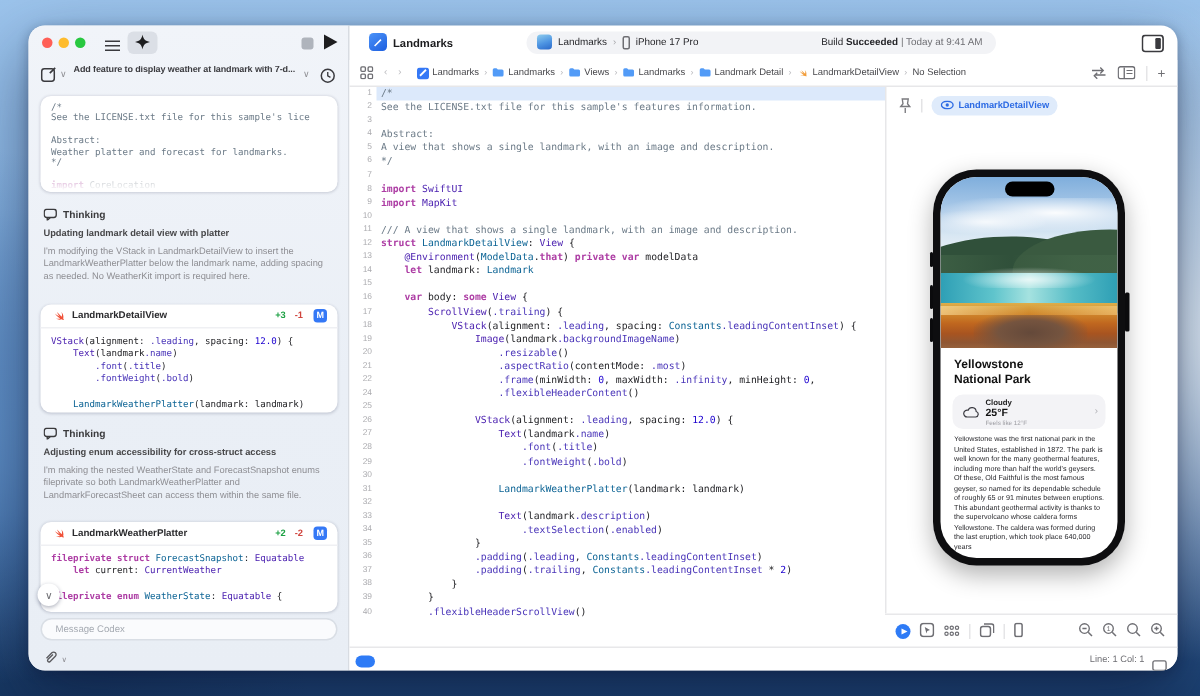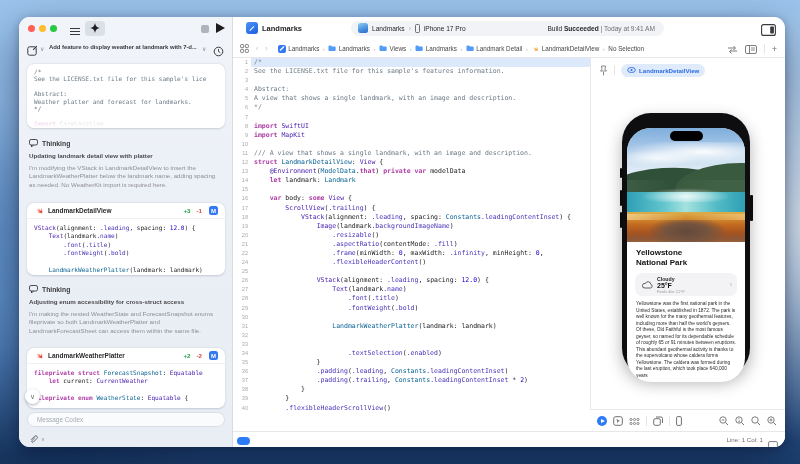--- a/index.html
+++ b/index.html
@@ -81,21 +81,21 @@
 .ln{position:absolute;left:0;top:0;width:15px;text-align:right;font-size:5.6px;line-height:9.3px;color:#ABABAF}
 .cd{position:absolute;left:21px;top:0;font-size:6.5px;line-height:9.1px;white-space:pre;font-family:"DejaVu Sans Mono",monospace;color:#1D1D21}
 
 .preview{position:absolute;left:571px;top:41px;width:195px;height:351px;background:#fff;border-left:1px solid #E7E7E9}
 .pv-head{position:absolute;left:0;top:0;width:195px;height:24px;display:flex;align-items:center}
 .pin{margin-left:8px;display:flex}
 .pv-div{width:1px;height:9px;background:#E3E3E5;margin-left:6px}
 .pv-pill{margin-left:6px;height:13px;border-radius:7px;background:#DFEBFB;display:flex;align-items:center;padding:0 6px;gap:3px}
 .pv-pill span{font-size:6.2px;font-weight:600;color:#2D6BE4}
 .phone{position:absolute;left:603px;top:96px;width:128px;height:264px;border-radius:29px;background:#0E0E10;box-shadow:0 6px 16px rgba(0,0,0,.3)}
-.screen{position:absolute;left:5px;top:15px;width:118px;height:254px;border-radius:24px;background:#fff;overflow:hidden}
+.screen{position:absolute;left:5px;top:5px;width:118px;height:254px;border-radius:24px;background:#fff;overflow:hidden}
 .island{position:absolute;left:42.5px;top:3px;width:33px;height:9.5px;border-radius:5px;background:#000;z-index:4}
 .nub{position:absolute;background:#0B0B0D;width:2.5px;border-radius:1px}
 .pimg{position:absolute;left:0;top:0;width:118px;height:114px;overflow:hidden;background:linear-gradient(180deg,#7FAEDC 0%,#A8C8E8 18%,#D8E7F3 34%,#E8F0F6 44%)}
 .cloud{position:absolute;left:0px;top:14px;width:118px;height:22px;background:radial-gradient(ellipse at 65% 45%,rgba(255,255,255,.95),rgba(255,255,255,0) 75%)}
 .cloud2{position:absolute;left:-10px;top:22px;width:80px;height:16px;background:radial-gradient(ellipse at 50% 50%,rgba(255,255,255,.8),rgba(255,255,255,0) 75%)}
 .hill{position:absolute;background:#35553C;border-radius:50%}
 .h1{left:-28px;top:40px;width:130px;height:48px;transform:rotate(-4deg);background:#30503A}
 .h2{left:48px;top:35px;width:130px;height:56px;background:#3A5A40}
 .htex{position:absolute;left:0;top:52px;width:118px;height:14px;background:linear-gradient(90deg,rgba(70,105,75,.55),rgba(45,75,55,0) 40%,rgba(70,105,75,.5) 75%)}
 .water{position:absolute;left:0;top:64px;width:118px;height:22px;background:linear-gradient(90deg,#2E9FB5 0%,#5FC4CC 30%,#A5E2E0 50%,#55BCC6 75%,#2E9FB5 100%)}
@@ -431,21 +431,21 @@
         <div class="row">
           <span class="ln">19</span>
           <span class="cd">                <span class="ty">Image</span>(landmark<span class="mem">.backgroundImageName</span>)</span>
         </div>
         <div class="row">
           <span class="ln">20</span>
           <span class="cd">                    <span class="mem">.resizable</span>()</span>
         </div>
         <div class="row">
           <span class="ln">21</span>
-          <span class="cd">                    <span class="mem">.aspectRatio</span>(contentMode: <span class="mem">.fill</span>)</span>
+          <span class="cd">                    <span class="mem">.aspectRatio</span>(contentMode: <span class="mem">.most</span>)</span>
         </div>
         <div class="row">
           <span class="ln">22</span>
           <span class="cd">                    <span class="mem">.frame</span>(minWidth: <span class="num">0</span>, maxWidth: <span class="mem">.infinity</span>, minHeight: <span class="num">0</span>,</span>
         </div>
         <div class="row">
           <span class="ln">24</span>
           <span class="cd">                    <span class="mem">.flexibleHeaderContent</span>()</span>
         </div>
         <div class="row">
@@ -475,20 +475,21 @@
         <div class="row">
           <span class="ln">31</span>
           <span class="cd">                    <span class="pt">LandmarkWeatherPlatter</span>(landmark: landmark)</span>
         </div>
         <div class="row">
           <span class="ln">32</span>
           <span class="cd">&nbsp;</span>
         </div>
         <div class="row">
           <span class="ln">33</span>
+          <span class="cd">                    <span class="ty">Text</span>(landmark<span class="mem">.description</span>)</span>
         </div>
         <div class="row">
           <span class="ln">34</span>
           <span class="cd">                        <span class="mem">.textSelection</span>(<span class="mem">.enabled</span>)</span>
         </div>
         <div class="row">
           <span class="ln">35</span>
           <span class="cd">                }</span>
         </div>
         <div class="row">

